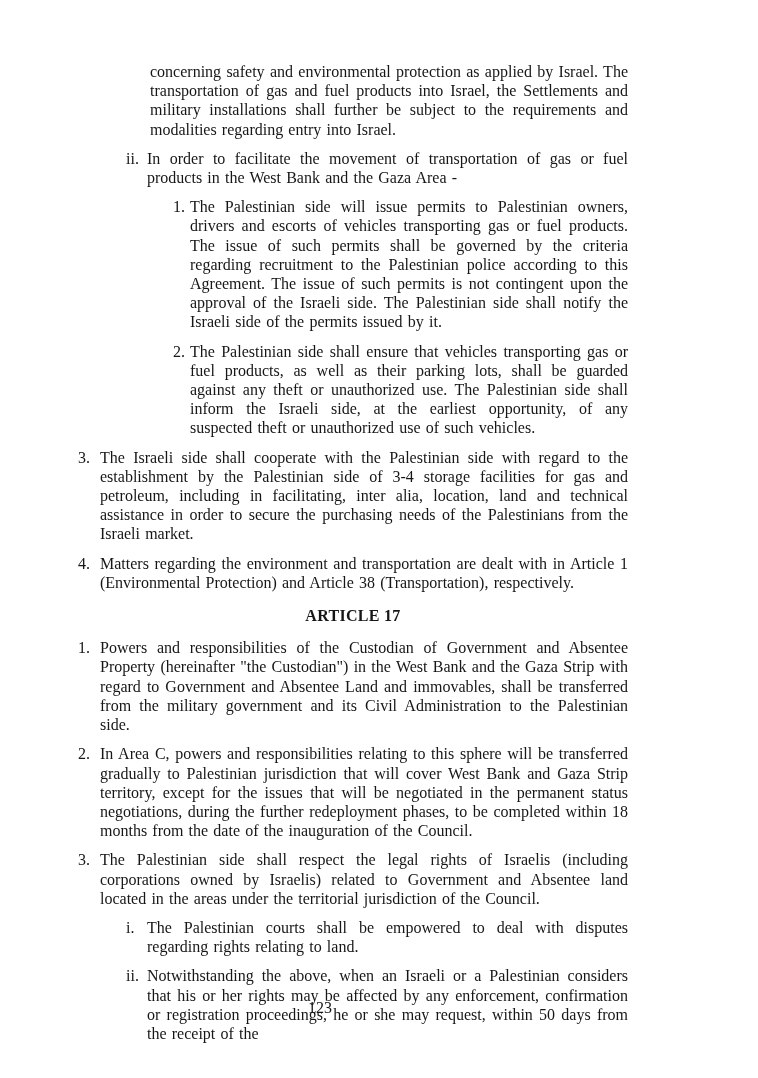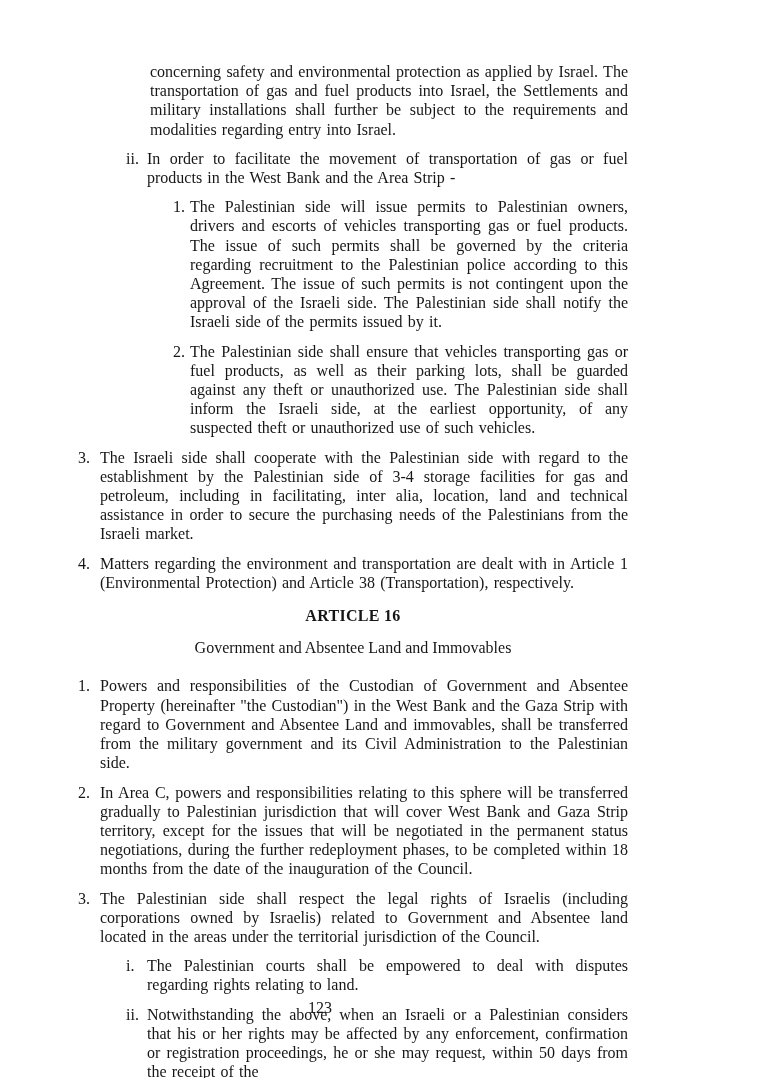--- a/index.html
+++ b/index.html
@@ -79,21 +79,21 @@
 <body>
 
 <div class="page">
 
   <div class="block l1t">
     <span class="text">concerning  safety and environmental protection as applied by Israel. The transportation  of gas and fuel products into Israel, the Settlements and military installations  shall  further  be  subject to the requirements and modalities regarding entry into Israel.</span>
   </div>
 
   <div class="block l1">
     <span class="label">ii.</span>
-    <span class="text">In order  to facilitate the movement of transportation of gas or fuel products in the West Bank and the Area Strip -</span>
+    <span class="text">In order  to facilitate the movement of transportation of gas or fuel products in the West Bank and the Gaza Area -</span>
   </div>
 
   <div class="block l2 gap-top">
     <span class="label">1.</span>
     <span class="text">The Palestinian side will issue permits to Palestinian owners, drivers and escorts of vehicles transporting gas or fuel products. The issue of such permits shall be governed by the criteria regarding recruitment to the Palestinian police according to this Agreement. The issue of such permits is not contingent upon the approval of the Israeli side. The Palestinian side shall notify the Israeli side of the permits issued by it.</span>
   </div>
 
   <div class="block l2">
     <span class="label">2.</span>
     <span class="text">The Palestinian side shall ensure that vehicles transporting gas or fuel products, as well as their parking lots, shall be guarded against any theft or unauthorized use. The Palestinian side shall inform the Israeli side, at the earliest opportunity, of any suspected theft or unauthorized use of such vehicles.</span>
@@ -102,23 +102,22 @@
   <div class="block l0 gap-top">
     <span class="label">3.</span>
     <span class="text">The Israeli side shall cooperate with the Palestinian side with regard to the establishment by the Palestinian side of 3-4 storage facilities for gas and petroleum, including in facilitating, inter alia, location, land and technical assistance in order to secure the purchasing needs of the Palestinians from the Israeli market.</span>
   </div>
 
   <div class="block l0">
     <span class="label">4.</span>
     <span class="text">Matters regarding the environment and transportation are dealt with in Article 1 (Environmental Protection) and Article 38 (Transportation), respectively.</span>
   </div>
 
-  <div class="heading">ARTICLE 16</div>
+  <div class="heading">ARTICLE 17</div>
 
-  <div class="subheading">Government and Absentee Land and Immovables</div>
 
   <div class="block l0">
     <span class="label">1.</span>
     <span class="text">Powers and responsibilities of the Custodian of Government and Absentee Property (hereinafter "the Custodian") in the West Bank and the Gaza Strip with regard to Government and Absentee Land and immovables, shall be transferred from the military government and its Civil Administration to the Palestinian side.</span>
   </div>
 
   <div class="block l0">
     <span class="label">2.</span>
     <span class="text">In Area C, powers and responsibilities relating to this sphere will be transferred gradually to Palestinian jurisdiction that will cover West Bank and Gaza Strip territory, except for the issues that will be negotiated in the permanent status negotiations, during the further redeployment phases, to be completed within 18 months from the date of the inauguration of the Council.</span>
   </div>

